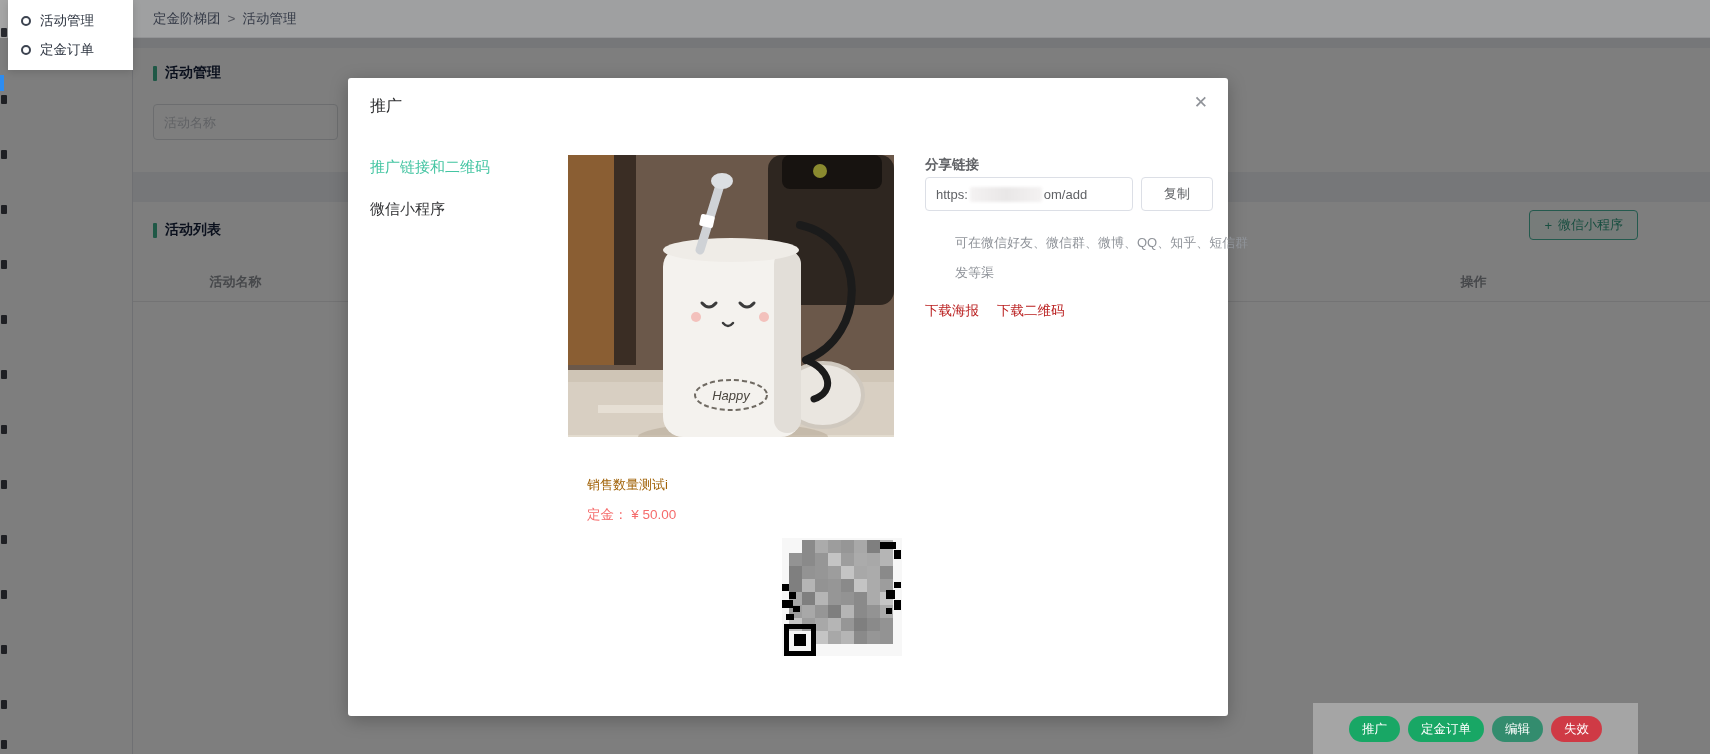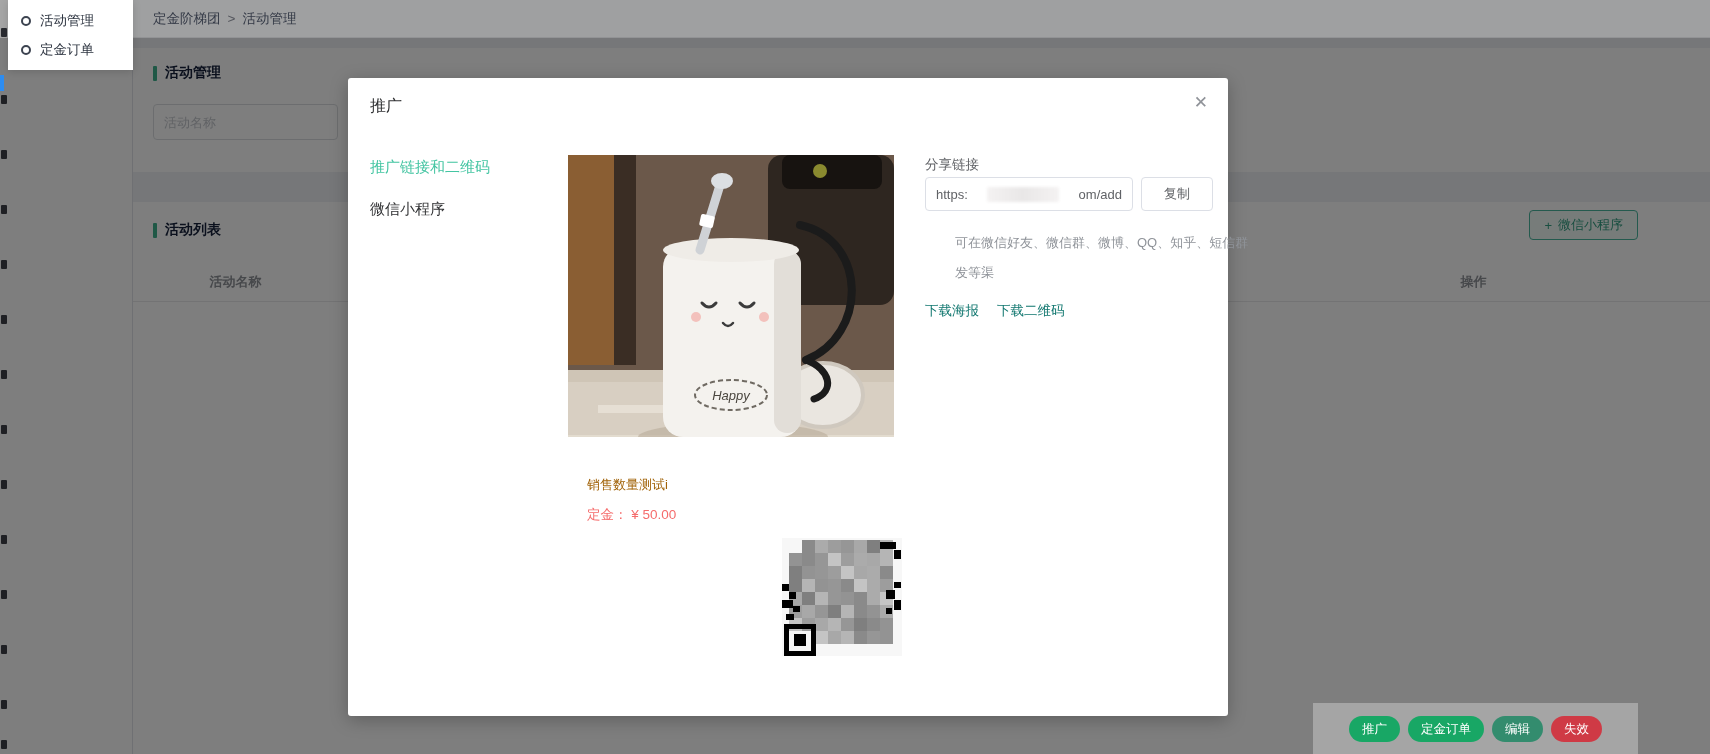--- a/index.html
+++ b/index.html
@@ -67,29 +67,29 @@
   #modal-close { position:absolute; right:20px; top:14px; font-size:17px; color:#909399; cursor:pointer; }
   .mtab { position:absolute; left:22px; font-size:15px; cursor:pointer; color:#303133; }
   .mtab.active { color:#44c5a2; }
   #tab1 { top:80px; } #tab2 { top:122px;text-align:center; }
 
   #product-img { position:absolute; left:220px; top:77px; width:326px; height:282px; overflow:hidden; }
   #product-name { position:absolute; left:239px; top:398px; font-size:13px; font-weight:500; color:#a16207; }
   #product-price { position:absolute; left:239px; top:428px; font-size:13.5px; color:#f56c6c; }
   #qr { position:absolute; left:434px; top:460px; width:120px; height:118px; }
 
-  #share-label { position:absolute; left:577px; top:78px; font-size:13.5px; color:#606266; }
+  #share-label { position:absolute; left:577px; top:78px; font-size:13.5px; color:#606266;font-weight:bold; }
   #share-input { position:absolute; left:577px; top:99px; width:208px; height:34px; border:1px solid #dcdfe6; border-radius:4px;
-    display:flex; align-items:center; padding:0 10px; font-size:13px; color:#606266; background:#fff; cursor:text;justify-content:space-between; }
+    display:flex; align-items:center; padding:0 10px; font-size:13px; color:#606266; background:#fff; cursor:text; }
   .mask-block { display:inline-block; width:72px; height:15px; margin:0 2px; border-radius:2px;
     background:linear-gradient(90deg,#f4f2f2,#e9e7e7,#f4f2f2); filter:blur(1.5px); }
   #copy-btn { position:absolute; left:793px; top:99px; width:72px; height:34px; border:1px solid #dcdfe6; border-radius:4px;
     background:#fff; color:#606266; font-size:13px; display:flex; align-items:center; justify-content:center; cursor:pointer; }
   #share-desc { position:absolute; left:577px; top:150px; width:296px; font-size:13px; color:#8f9399; line-height:30px;margin-left:30px; }
-  #dl-links { position:absolute; left:577px; top:224px; display:flex; gap:18px; font-size:13.5px; color:#0f766e; }
+  #dl-links { position:absolute; left:577px; top:224px; display:flex; gap:18px; font-size:13.5px; color:#b91c1c; }
   #dl-links span { cursor:pointer; }
 </style>
 </head>
 <body>
 
 <div id="page">
   <div id="sidebar">
       <div class="frag" style="top: 28px;"></div>
       <div class="frag" style="top: 95px;"></div>
       <div class="frag" style="top: 150px;"></div>

